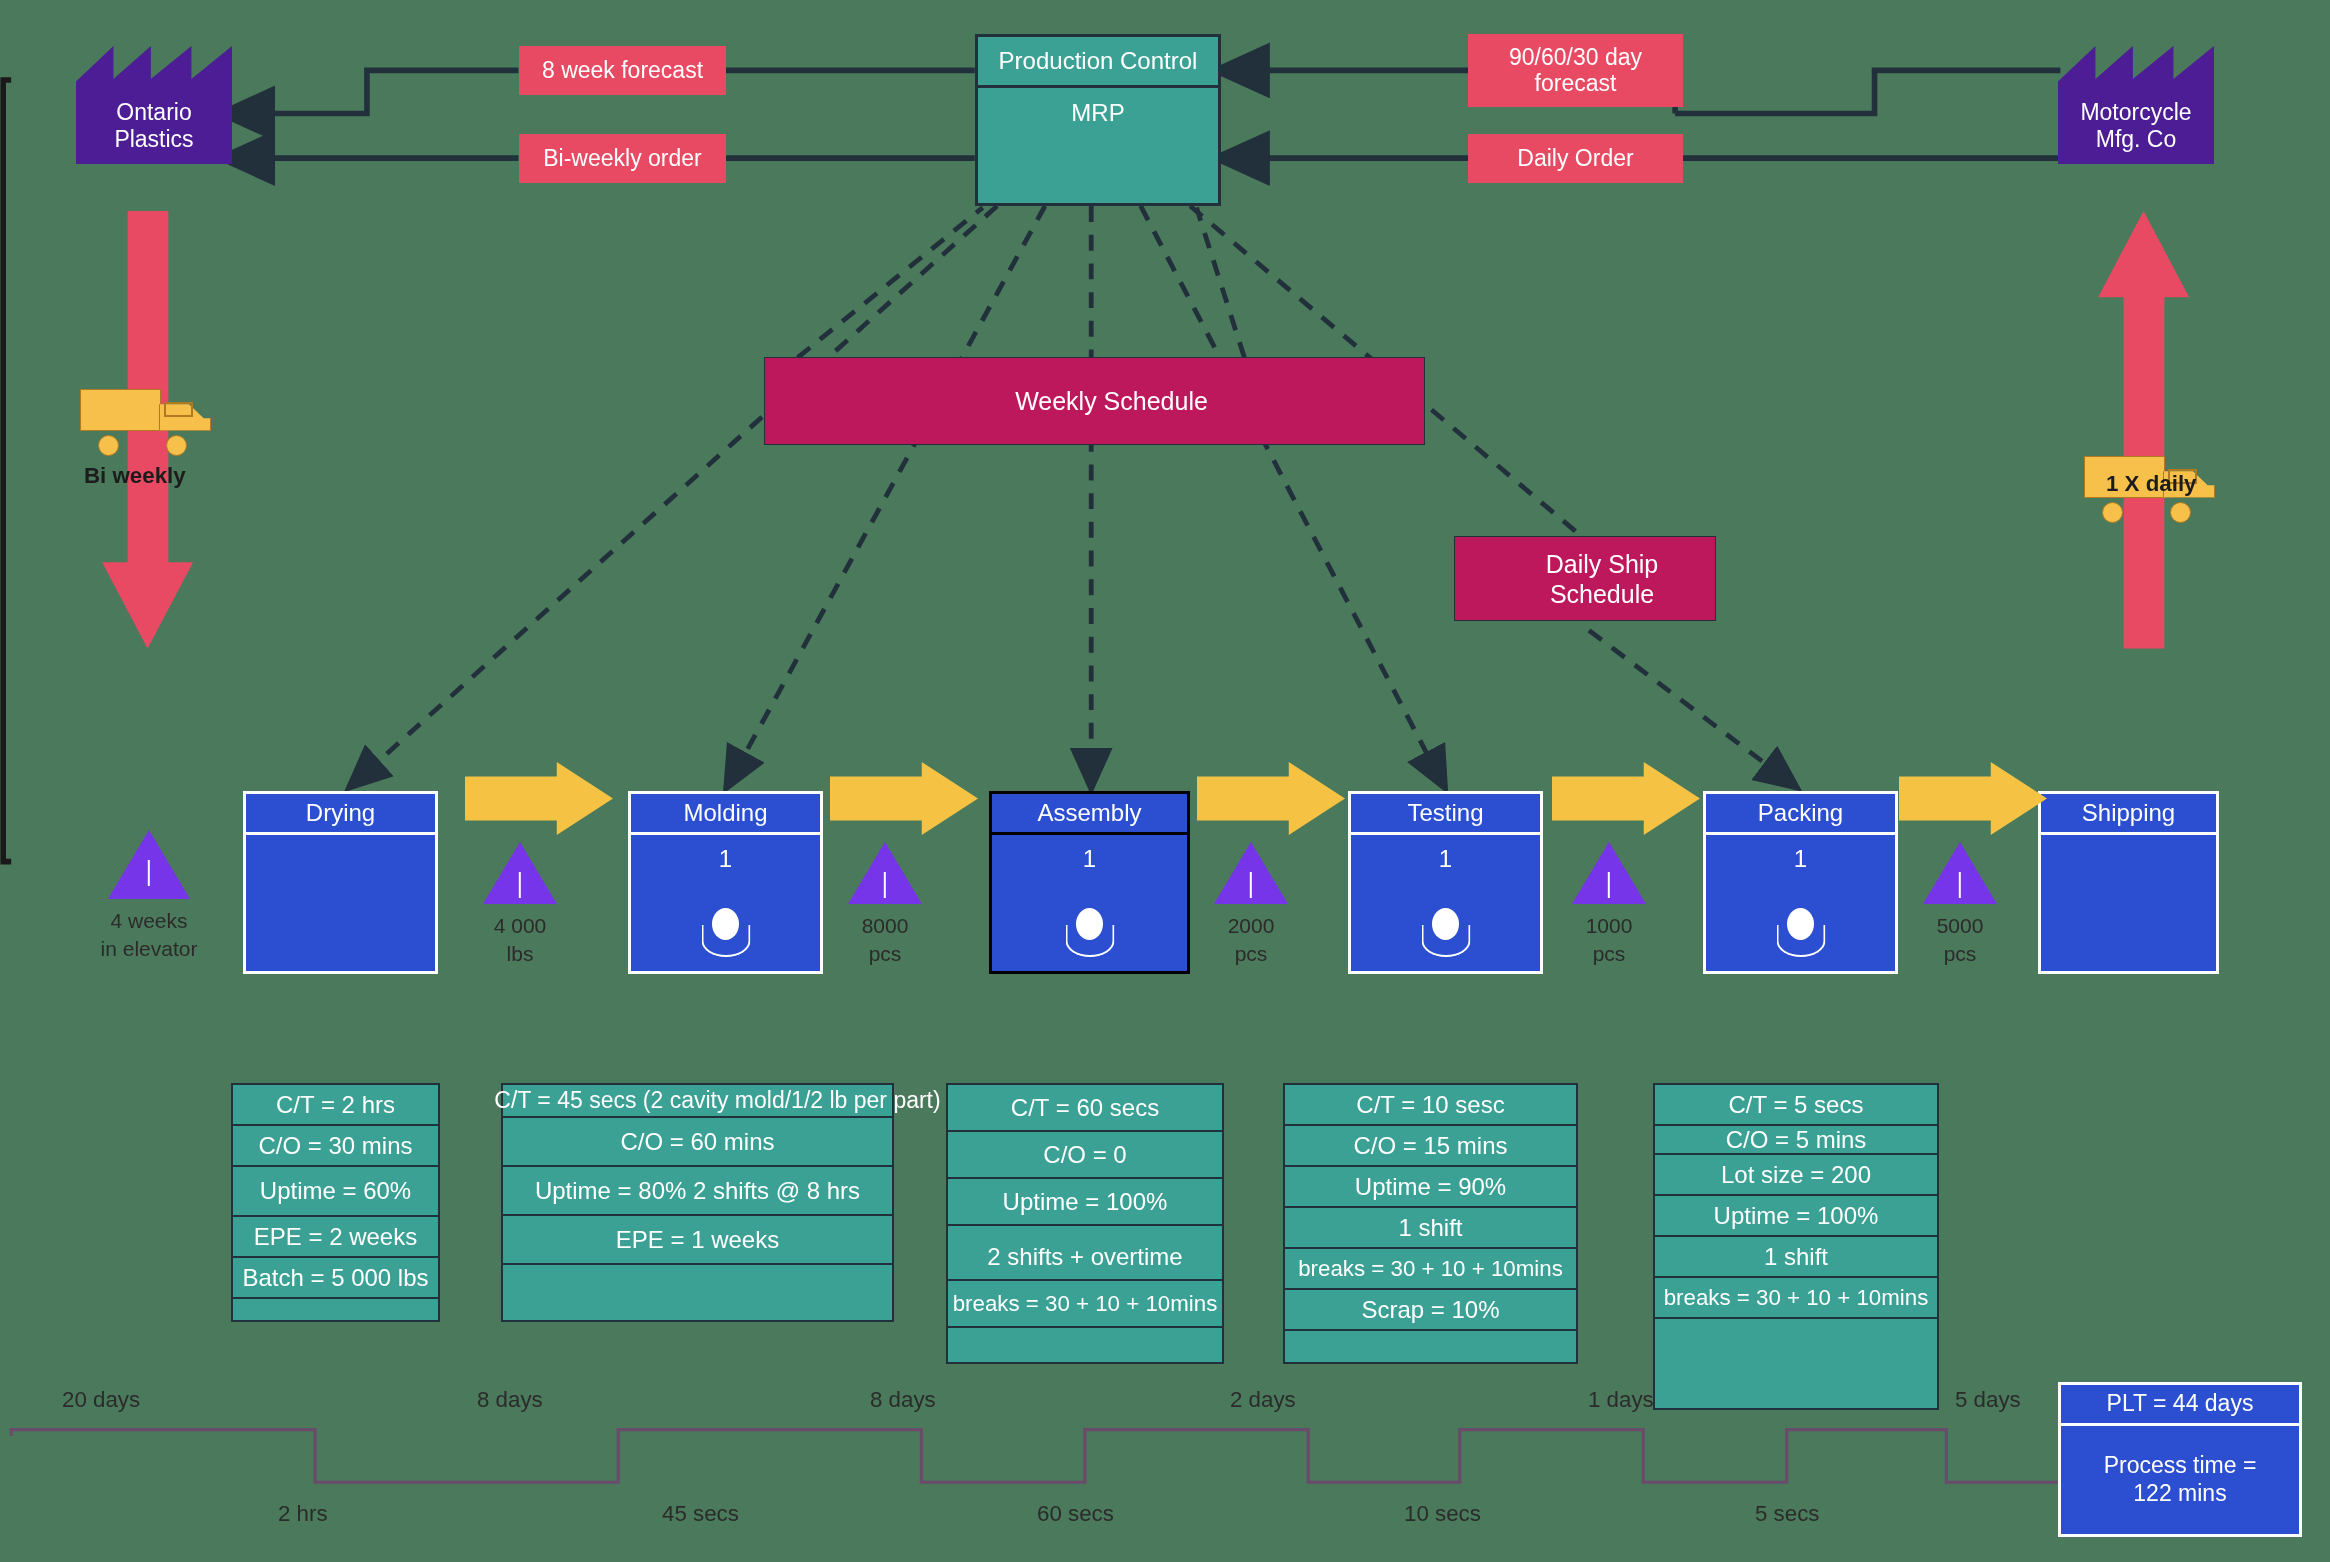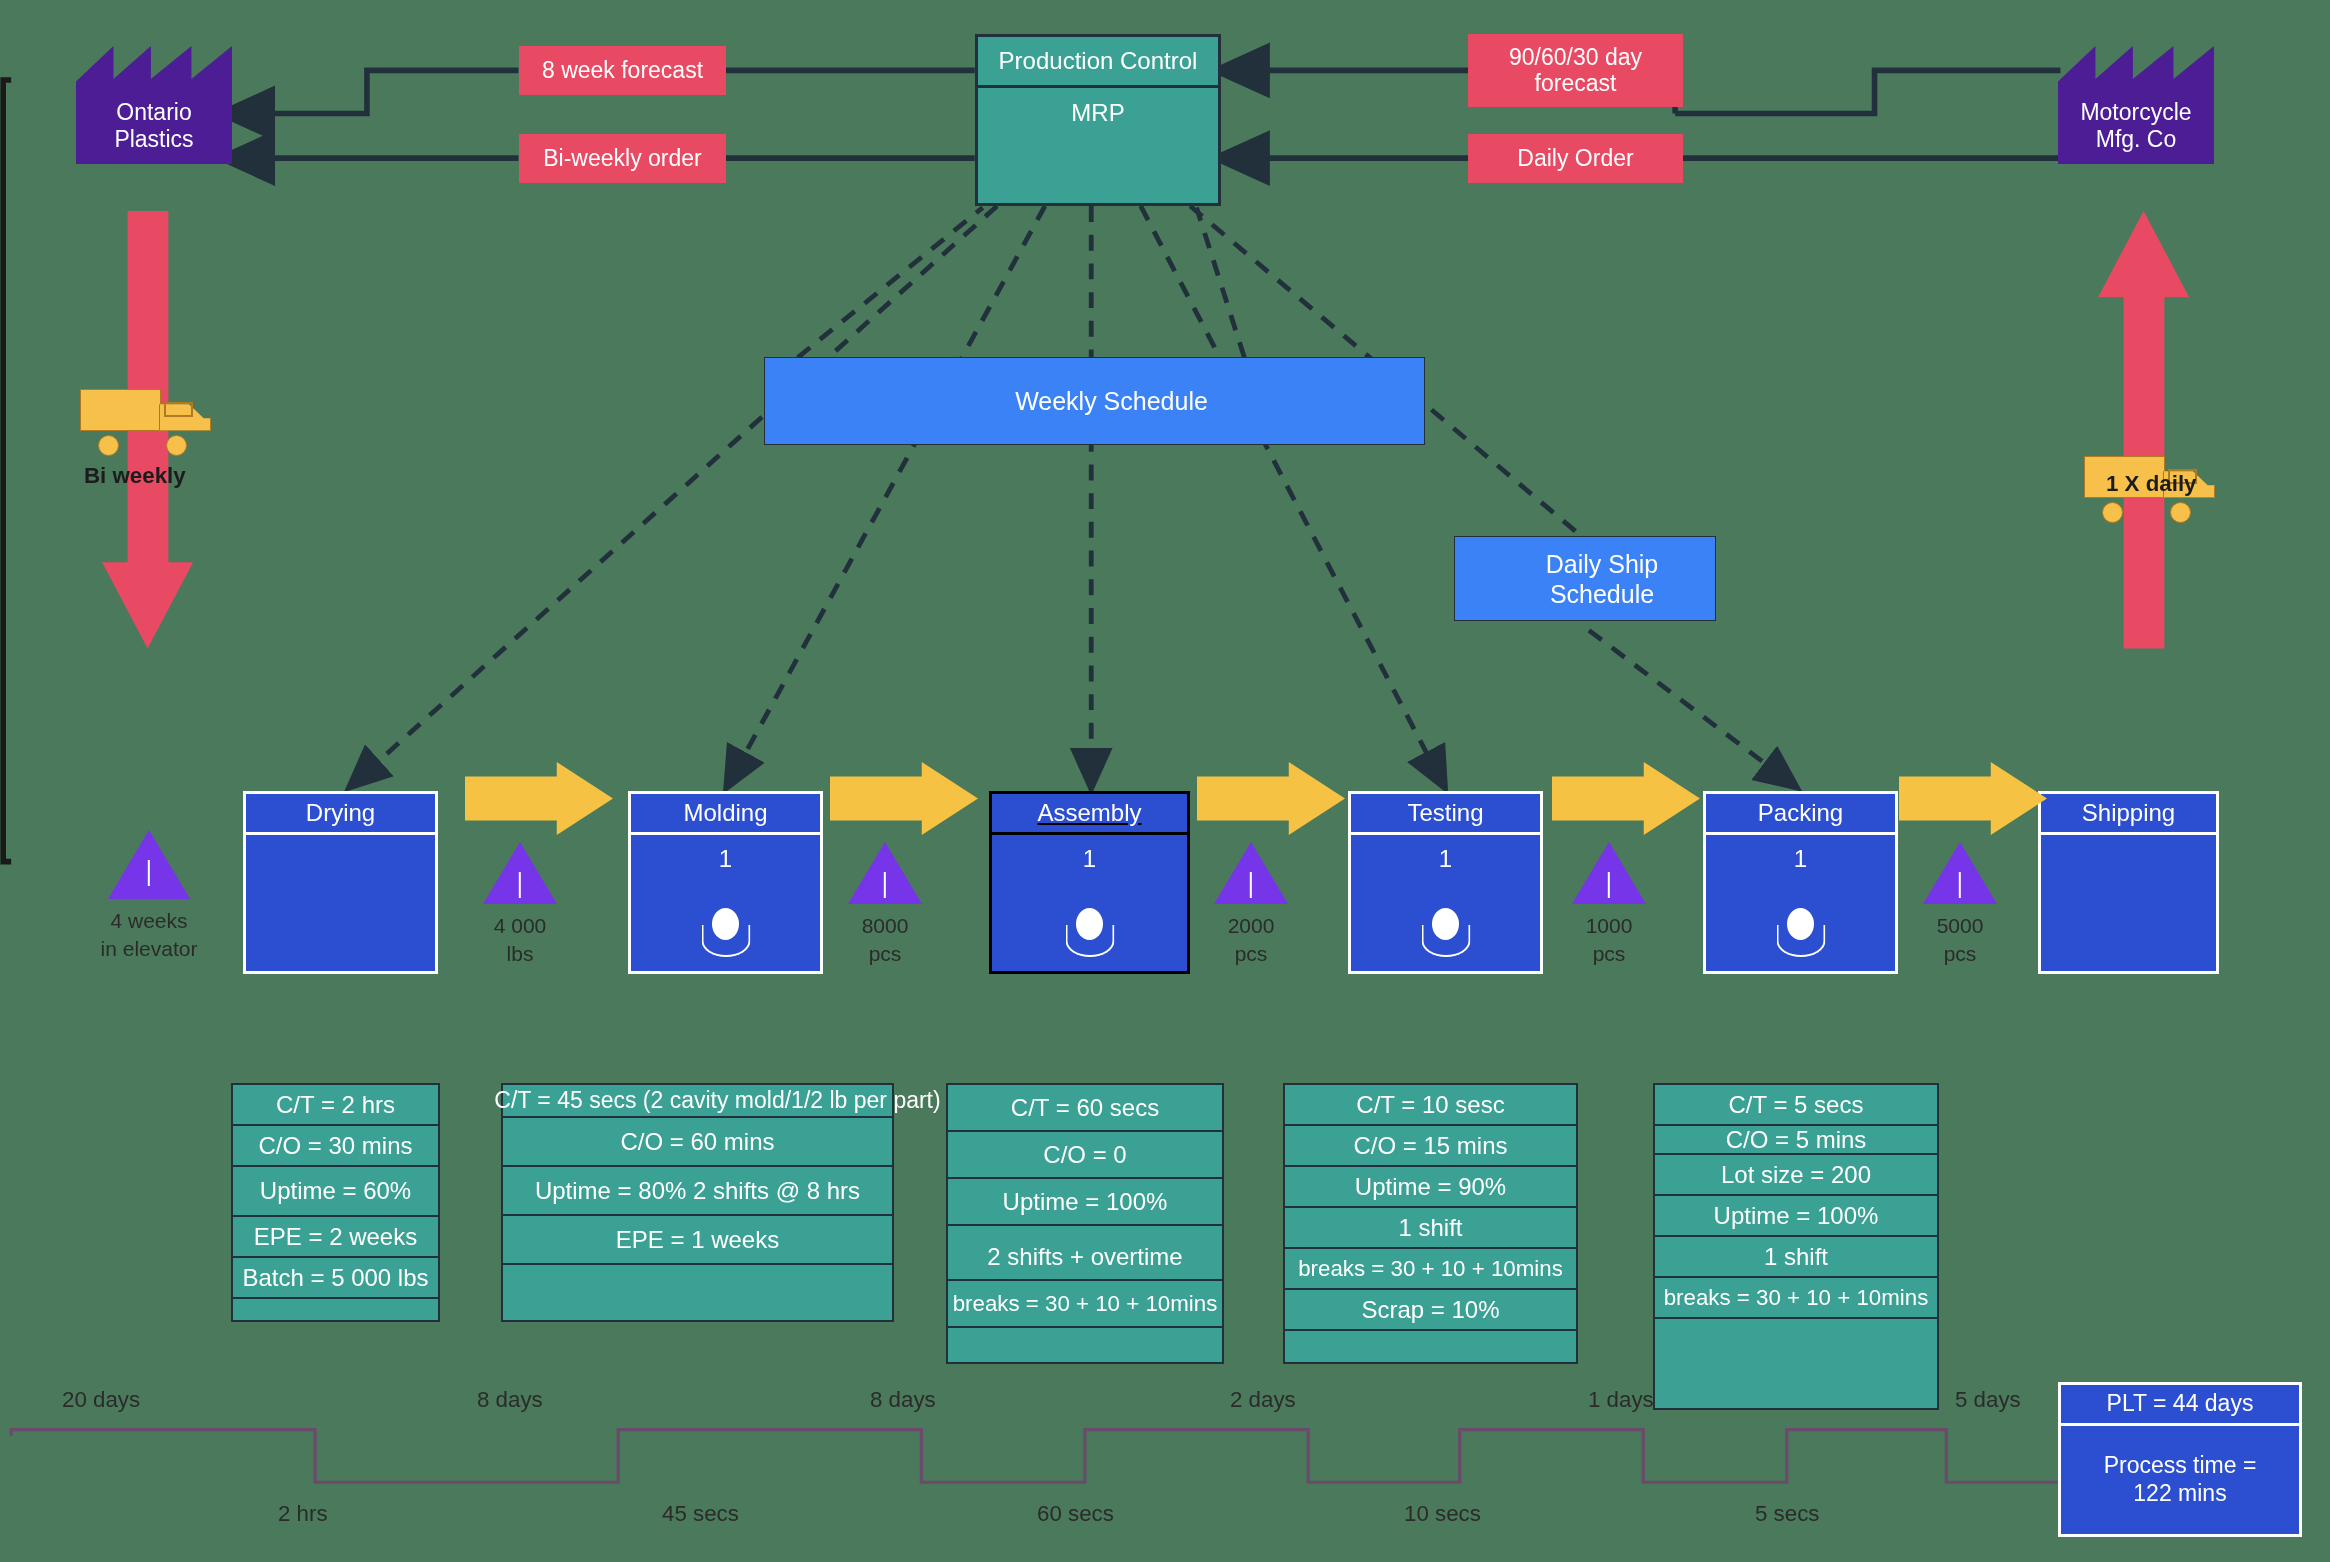--- a/index.html
+++ b/index.html
@@ -31,21 +31,21 @@
   }
   .teal-box .tb-row {
     border-bottom: 2.4px solid #22303c;
     display: flex; align-items: center; justify-content: center;
     font-size: 24px;
     white-space: nowrap;
   }
   .teal-box .tb-row:last-child { border-bottom: none; }
 
   .purple-box {
-    background: #3b82f6;
+    background: #be185d;
     border: 1.6px solid #22303c;
     color: #fff;
     display: flex; align-items: center; justify-content: center;
     text-align: center;
     font-size: 25px;
     line-height: 1.2;
     padding-left: 34px;
   }
 
   
@@ -58,21 +58,21 @@
     color: #ffffff; font-size: 23px; text-align: center; line-height: 1.16;
     padding-bottom: 11.2px; width: 100%;
   }
 
   
   .proc {
     background: #2b4fd0;
     border: 3.2px solid #ffffff;
     display: flex; flex-direction: column;
   }
-  .proc.hl { border-color: #000000; text-decoration: underline; }
+  .proc.hl { border-color: #000000; }
   .proc-title {
     height: 41px;
     border-bottom: 3.2px solid #ffffff;
     color: #ffffff; font-size: 24px;
     display: flex; align-items: center; justify-content: center;
   }
   .proc.hl .proc-title { border-bottom-color: #000000; }
   .proc-body { flex: 1; position: relative; }
   .proc-count {
     position: absolute; top: 9.6px; left: 0; right: 0;

